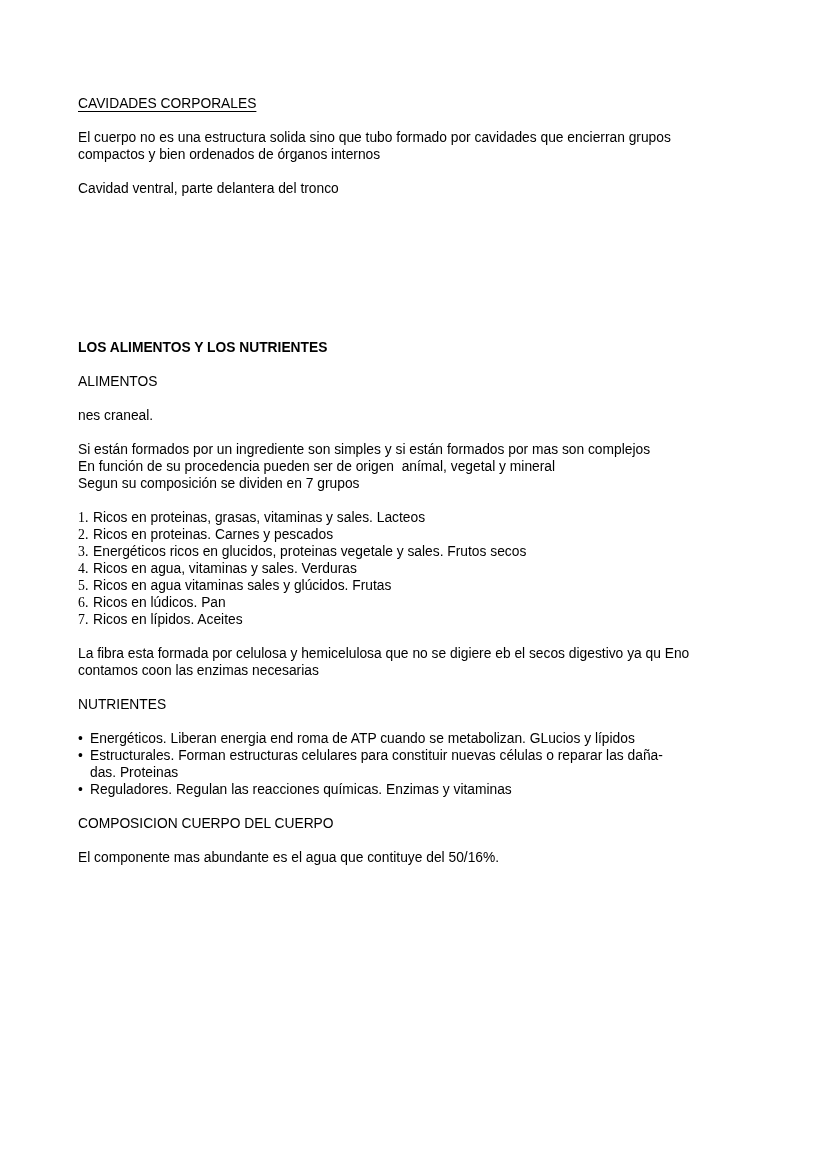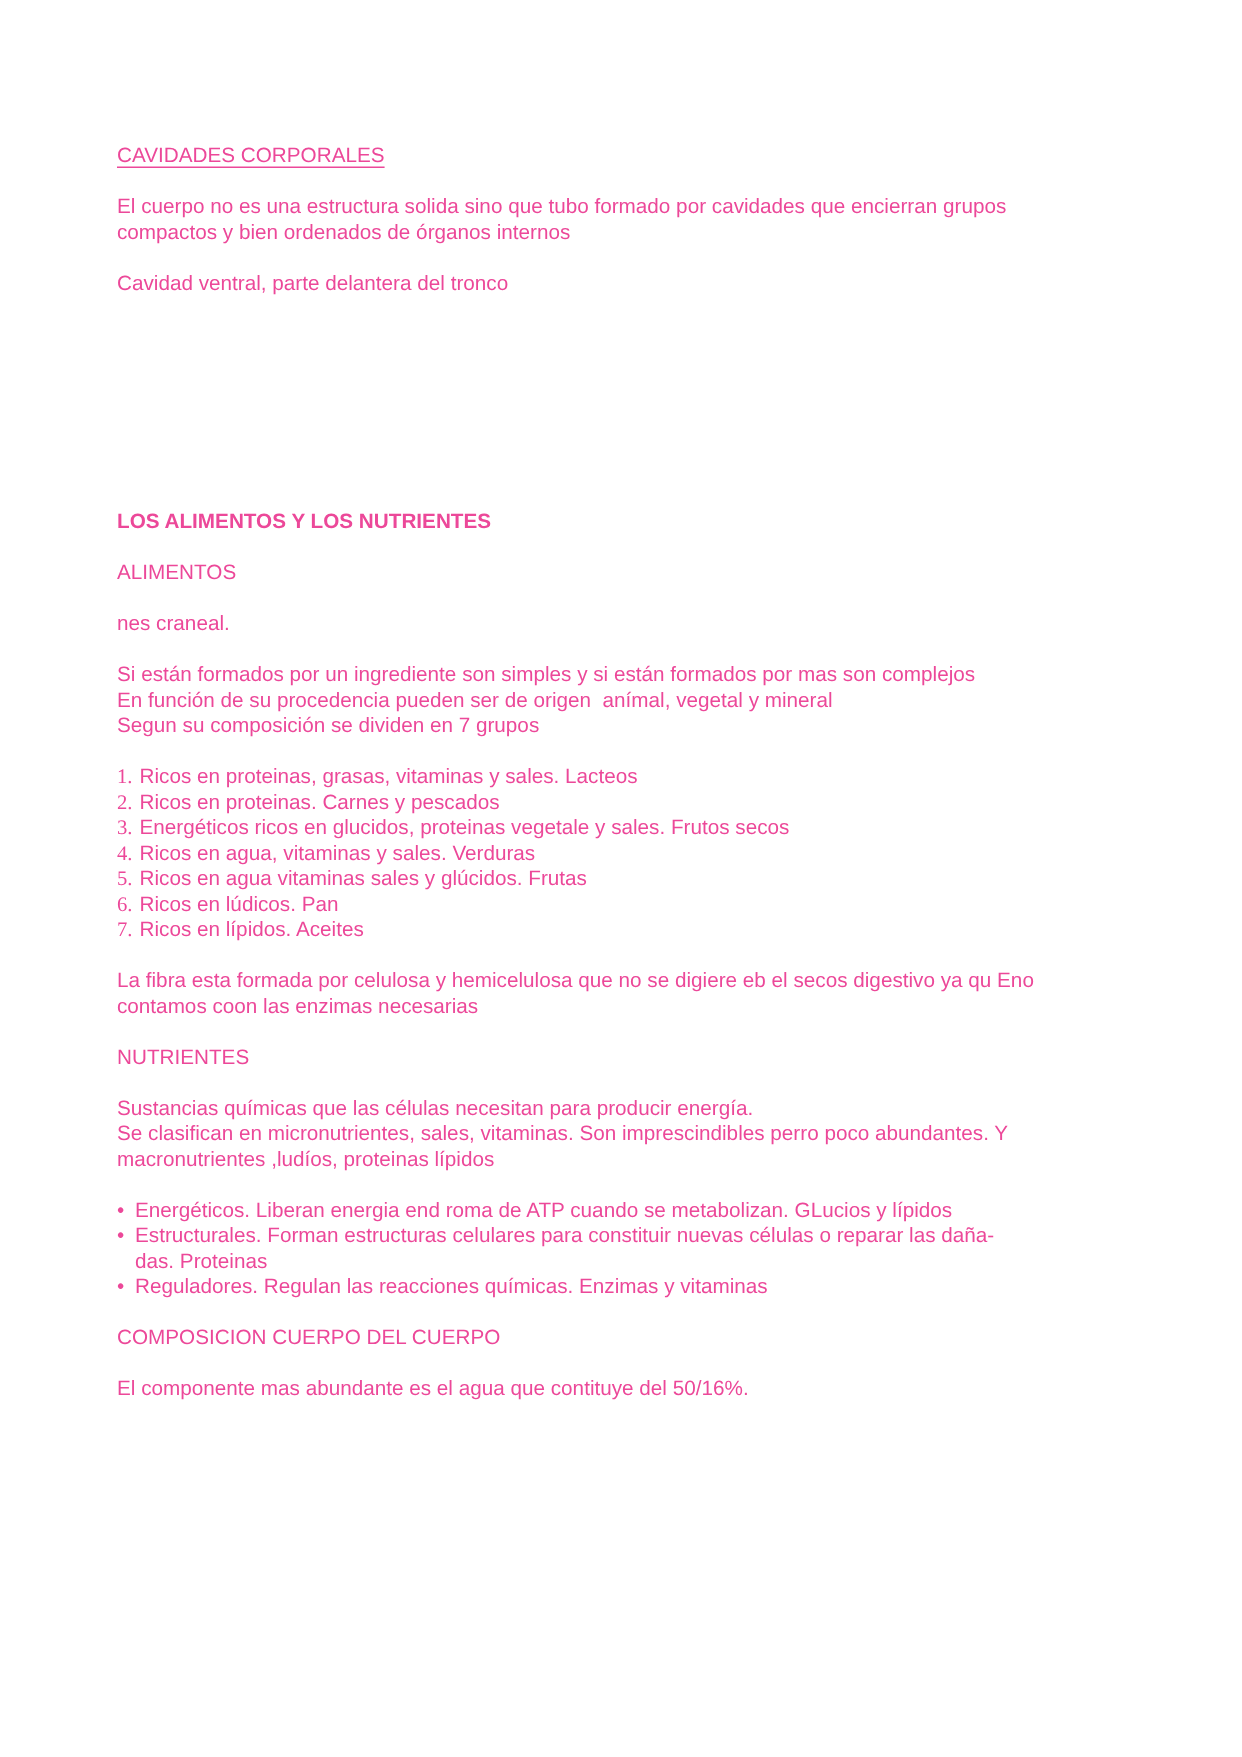--- a/index.html
+++ b/index.html
@@ -17,21 +17,21 @@
     position: absolute;
     top: 0; left: 0;
     width: 828px;
     height: 1171px;
     background: #ffffff;
     box-sizing: border-box;
     padding: 95px 60px 0 78px;
     font-family: "Liberation Sans", "DejaVu Sans", sans-serif;
     font-size: 13.8px;
     line-height: 17px;
-    color: #ec4899;
+    color: #000000;
   }
   .block { margin: 0 0 17px 0; }
   .line { white-space: pre; }
   .heading-underline { text-decoration: underline; text-underline-offset: 3px; }
   .bold { font-weight: bold; }
   .spacer { height: 125px; }
   .list-item { display: flex; }
   .num {
     font-family: "Liberation Serif", "DejaVu Serif", serif;
     flex: 0 0 15px;
@@ -109,25 +109,20 @@
     </div>
   </div>
 
   <div class="block">
     <div class="line">La fibra esta formada por celulosa y hemicelulosa que no se digiere eb el secos digestivo ya qu Eno</div>
     <div class="line">contamos coon las enzimas necesarias</div>
   </div>
 
   <div class="block">NUTRIENTES</div>
 
-  <div class="block">
-    <div class="line">Sustancias químicas que las células necesitan para producir energía.</div>
-    <div class="line">Se clasifican en micronutrientes, sales, vitaminas. Son imprescindibles perro poco abundantes. Y</div>
-    <div class="line">macronutrientes ,ludíos, proteinas lípidos</div>
-  </div>
 
   <div class="block">
     <div class="bullet-item">
       <span class="bullet">•</span>
       <div class="btext">
         <div class="line">Energéticos. Liberan energia end roma de ATP cuando se metabolizan. GLucios y lípidos</div>
       </div>
     </div>
     <div class="bullet-item">
       <span class="bullet">•</span>

